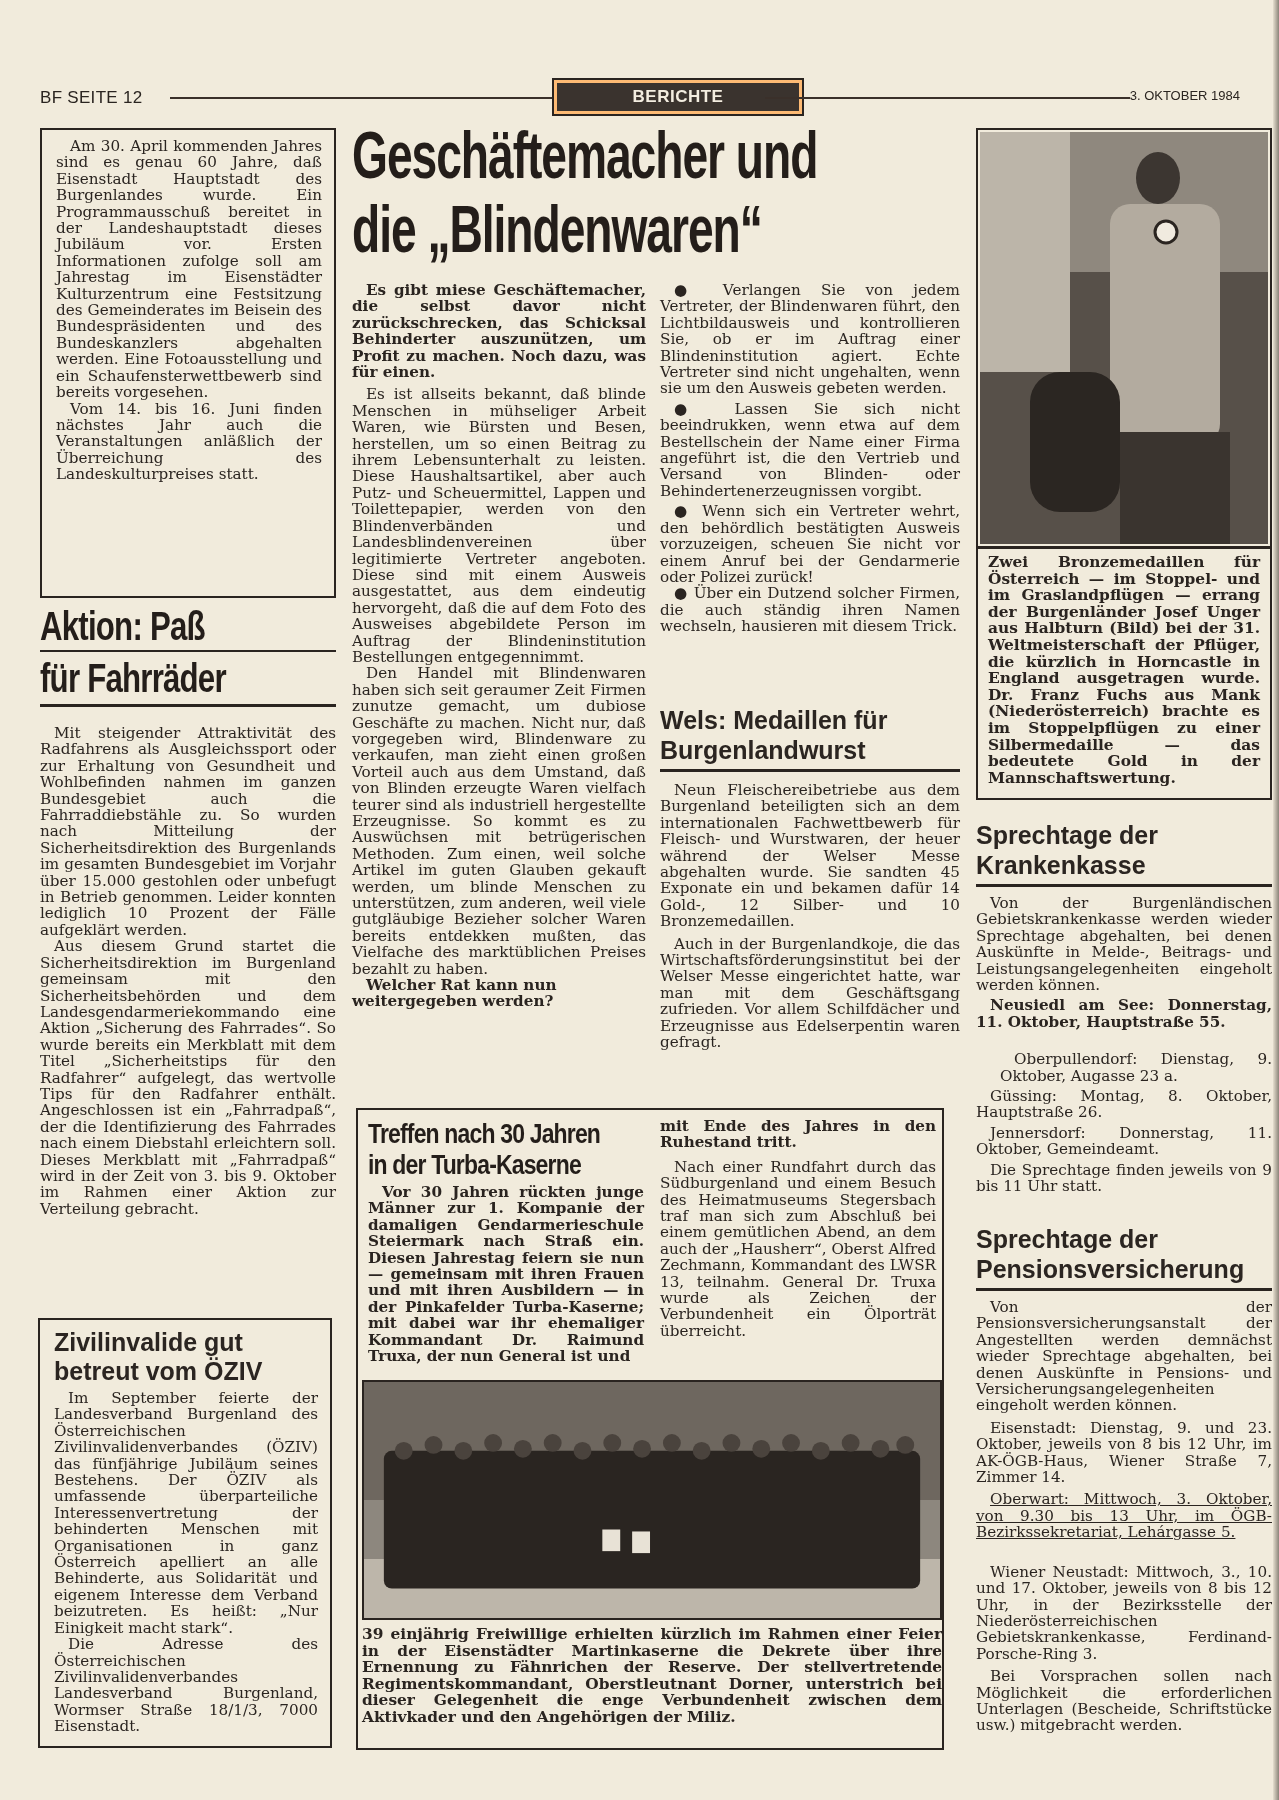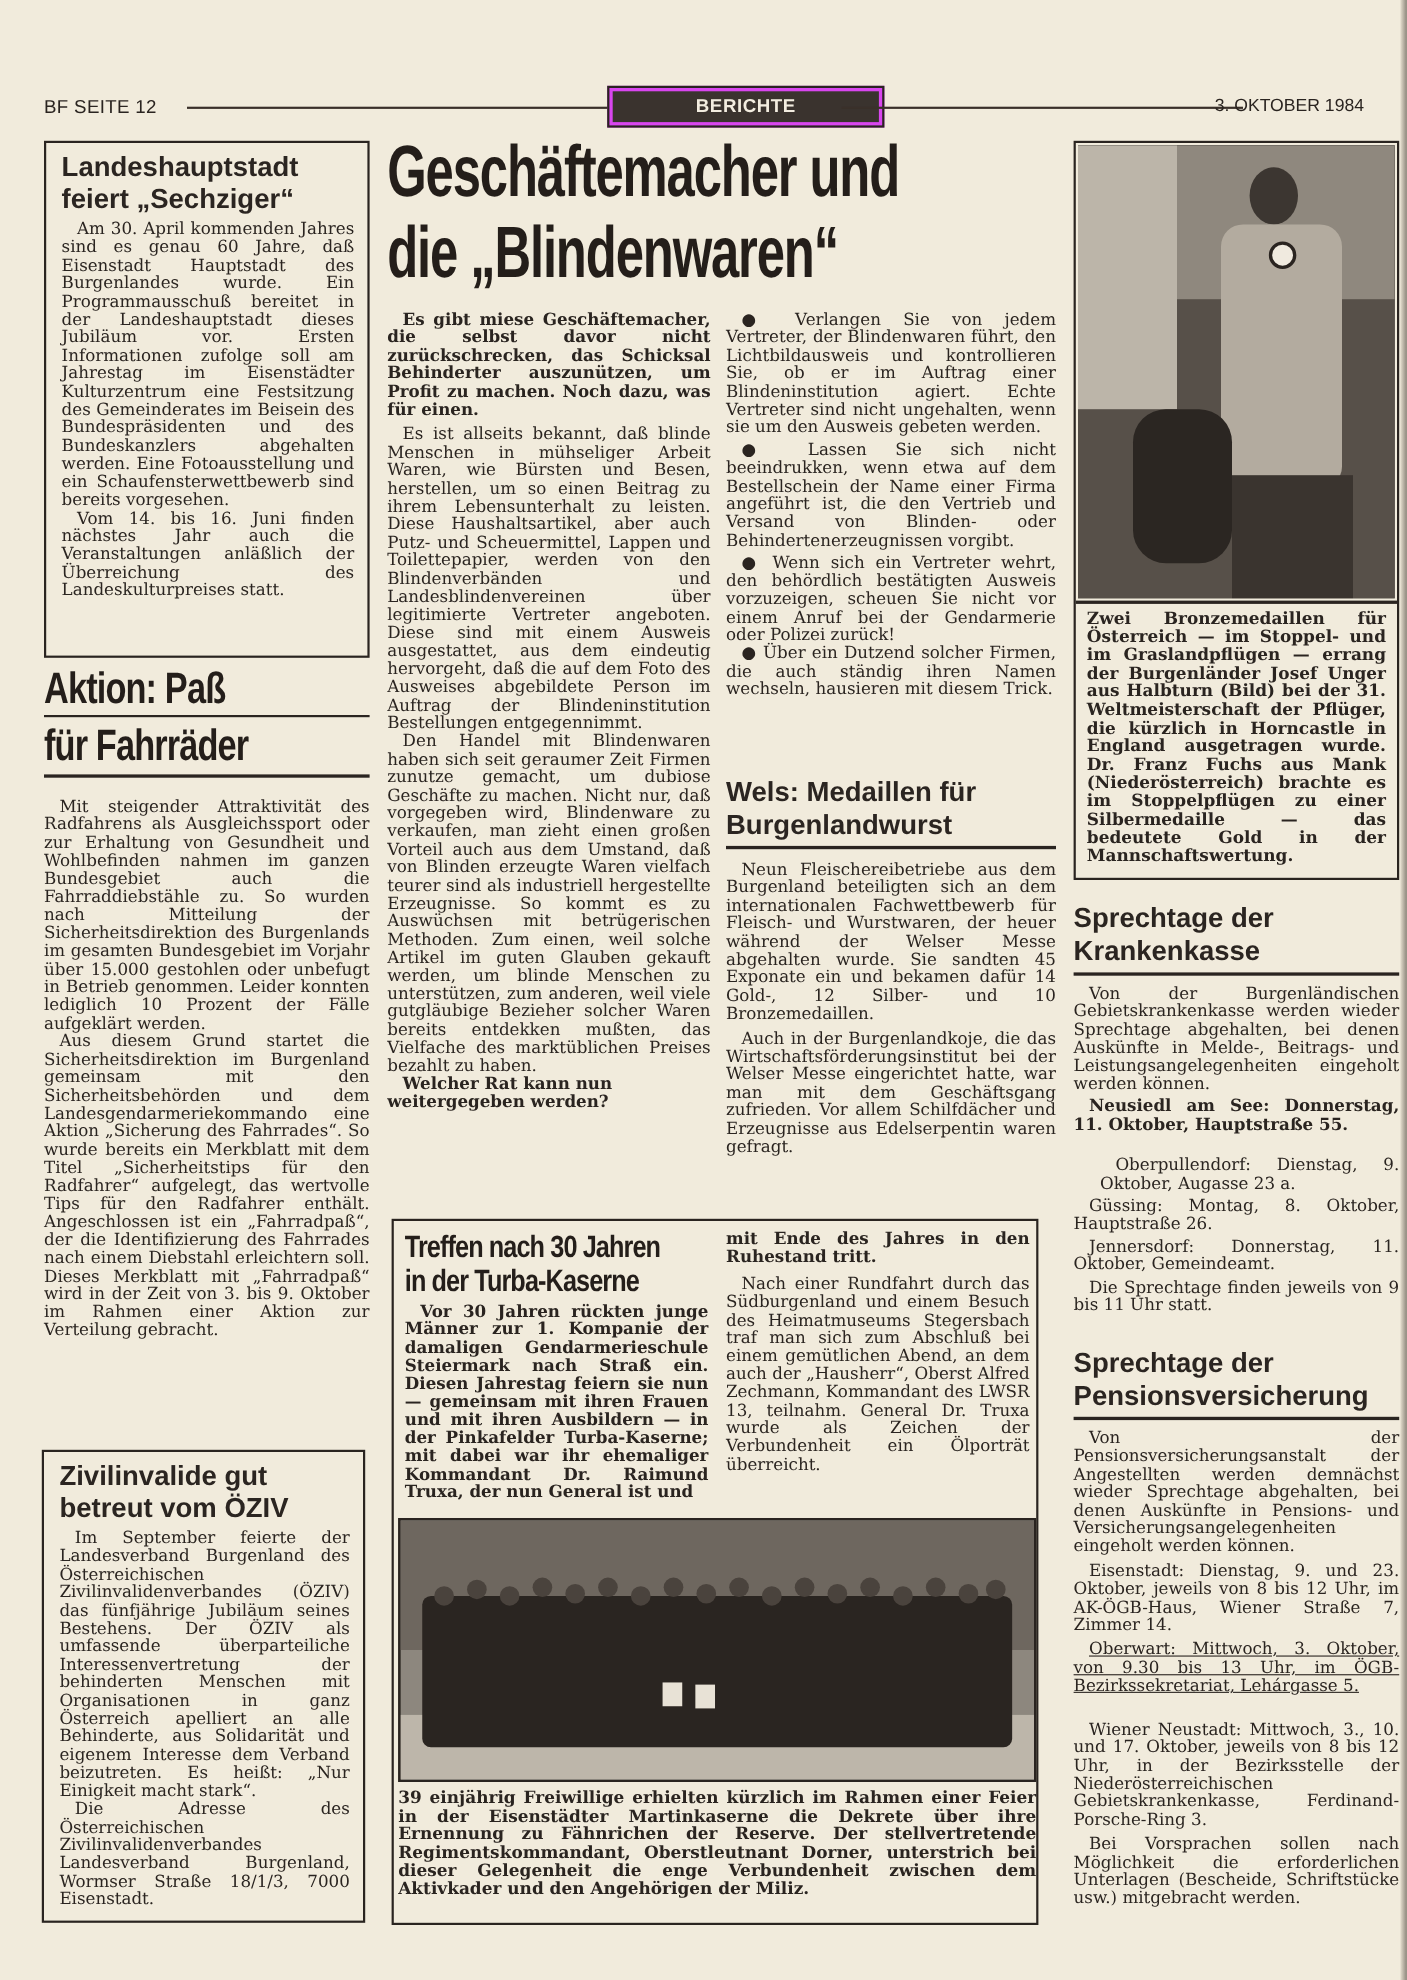--- a/index.html
+++ b/index.html
@@ -23,28 +23,28 @@
   .body-text p { text-indent: 14px; }
   .bold { font-weight: bold; }
 
   
   #masthead { left: 40px; top: 78px; width: 1200px; height: 36px; }
   #mh-left { left: 0; top: 10px; font-size: 17px; letter-spacing: 0.3px; }
   #mh-rule-left { left: 130px; top: 19px; width: 420px; height: 2px; background: #3a302a; }
   #mh-rule-right { left: 725px; top: 19px; width: 365px; height: 2px; background: #3a302a; }
   #mh-badge {
     left: 512px; top: 0; width: 252px; height: 38px;
-    border: 2px solid #2a2420; padding: 3px; background: #d946ef;
+    border: 2px solid #2a2420; padding: 3px; background: #fdba74;
   }
   #mh-badge-inner {
     width: 100%; height: 100%; background: #3a332e; color: #f3ede0;
     font-weight: bold; font-size: 17px; text-align: center; line-height: 28px;
     letter-spacing: 0.5px;
   }
-  #mh-right { right: 0; top: 10px; font-size: 16px; }
+  #mh-right { right: 0; top: 10px; font-size: 13px; }
 
   
   .box { border: 2.5px solid #2a2420; padding: 8px 12px 8px 14px; }
   .box-title { font-weight: bold; font-size: 25px; line-height: 29px; margin-bottom: 4px; color: #2b2521; }
   .cond-title {
     font-family: "Liberation Sans", "DejaVu Sans", sans-serif;
     font-weight: bold;
     transform-origin: left top;
     color: #241e1a;
     letter-spacing: -1px;
@@ -63,24 +63,20 @@
   <div id="mh-left" class="abs sans">BF SEITE 12</div>
   <div id="mh-rule-left" class="abs"></div>
   <div id="mh-badge" class="abs">
     <div id="mh-badge-inner" class="sans">BERICHTE</div>
   </div>
   <div id="mh-rule-right" class="abs"></div>
   <div id="mh-right" class="abs sans">3. OKTOBER 1984</div>
 </div>
 
 <div class="abs box" style="left:40px; top:128px; width:296px; height:470px;">
-  <div class="box-title sans">
-    <div>Landeshauptstadt</div>
-    <div>feiert „Sechziger“</div>
-  </div>
   <div class="body-text">
     <p>Am 30. April kommenden Jahres sind es genau 60 Jahre, daß Eisenstadt Hauptstadt des Burgenlandes wurde. Ein Programmausschuß bereitet in der Landeshauptstadt dieses Jubiläum vor. Ersten Informationen zufolge soll am Jahrestag im Eisenstädter Kulturzentrum eine Festsitzung des Gemeinderates im Beisein des Bundespräsidenten und des Bundeskanzlers abgehalten werden. Eine Fotoausstellung und ein Schaufensterwettbewerb sind bereits vorgesehen.</p>
     <p>Vom 14. bis 16. Juni finden nächstes Jahr auch die Veranstaltungen anläßlich der Überreichung des Landeskulturpreises statt.</p>
   </div>
 </div>
 
 <div class="abs" style="left:40px; top:604px; width:296px;">
   <div class="cond-title" style="font-size:40px; line-height:44px; transform:scaleX(0.78);">Aktion: Paß</div>
   <div class="head-rule" style="margin:2px 0 4px 0; height:2px;"></div>
   <div class="cond-title" style="font-size:40px; line-height:44px; transform:scaleX(0.78);">für Fahrräder</div>

